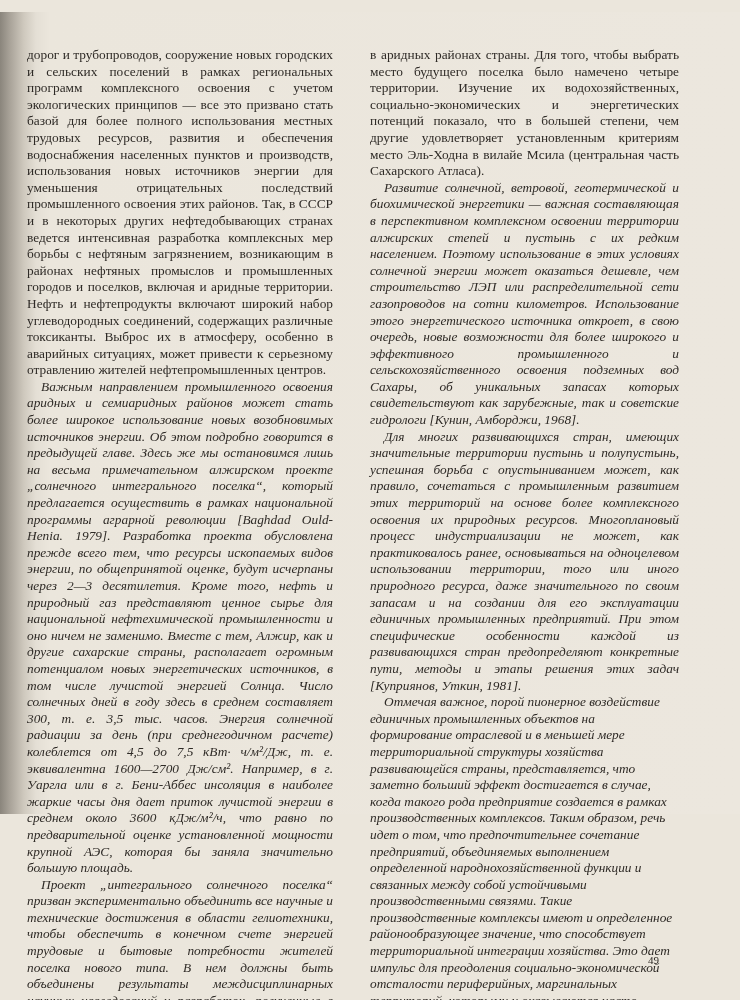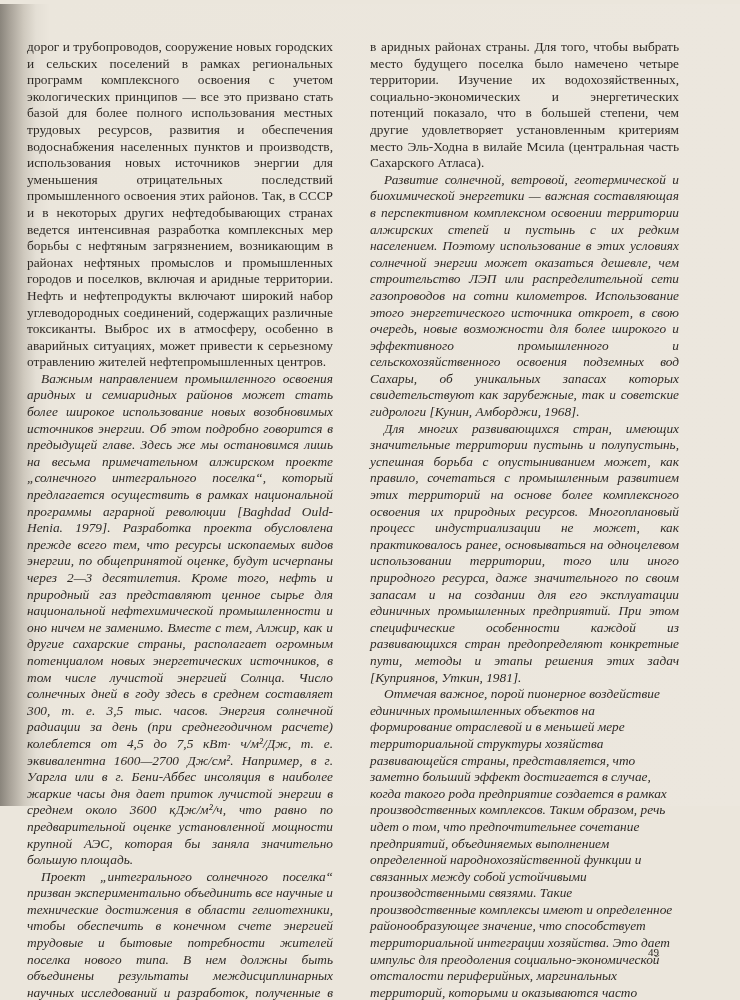--- a/index.html
+++ b/index.html
@@ -4,21 +4,21 @@
 <style>
   html, body { margin: 0; padding: 0; }
   body {
     width: 740px; height: 1000px; overflow: hidden;
     background: #ebe6dc;
     position: relative;
     font-family: "Liberation Serif", "DejaVu Serif", serif;
     color: #2e2a26;
   }
   .page {
-    position: absolute; left: 0; top: 4px; width: 740px; height: 802px;
+    position: absolute; left: 0; top: 12px; width: 740px; height: 802px;
     background: linear-gradient(to right, #8a857c 0px, #a9a399 10px, #cfc9be 24px, #e4dfd5 36px, #ebe6dc 50px, #ece7de 100%);
   }
   .col {
     position: absolute; top: 35px;
     font-size: 13.35px; line-height: 16.6px;
     text-align: justify; hyphens: none;
   }
   .col-left { left: 27px; width: 306px; }
   .col-right { left: 370px; width: 309px; }
   .col p { margin: 0; text-indent: 0; }

